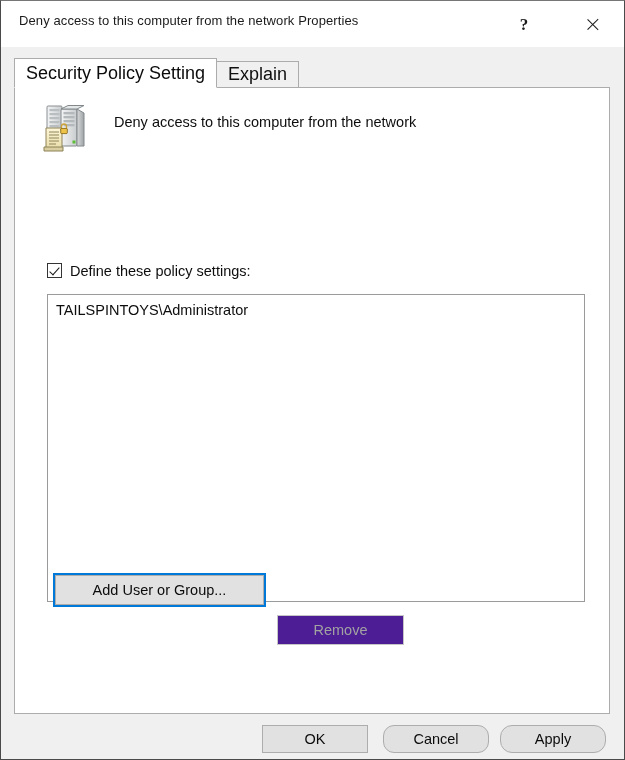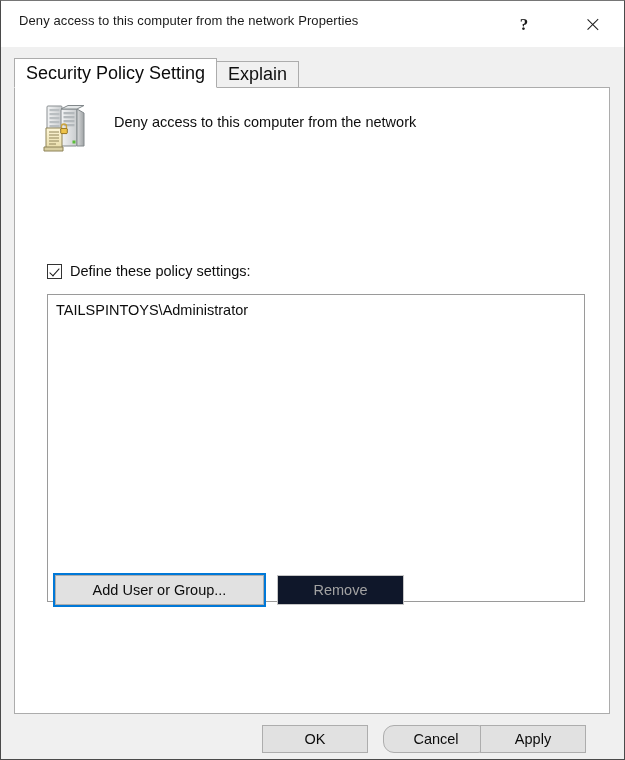--- a/index.html
+++ b/index.html
@@ -154,21 +154,21 @@
     color: #0d0d0d;
     white-space: nowrap;
   }
 
   
   .checkrow {
     position: absolute;
     left: 32px;
     top: 175px;
     display: flex;
-    align-items: center;
+    align-items: flex-start;
     cursor: default;
   }
   .checkbox {
     width: 15px;
     height: 15px;
     box-sizing: border-box;
     border: 1px solid #333333;
     background: #ffffff;
     position: relative;
     flex: 0 0 auto;
@@ -227,22 +227,23 @@
     padding: 0;
     white-space: nowrap;
   }
   .btn.focused {
     outline: 2px solid #0078d7;
     outline-offset: 0px;
     border-color: #adadad;
   }
   .btn.disabled {
     color: #a2a2a2;
-    background: #0f172a;
+    background: #4c1d95;
     border-color: #c6c6c6;
+    margin-top: 40px;
   }
   .btn-add {
     position: absolute;
     left: 40px;
     top: 487px;
     width: 209px;
     height: 30px;
   }
   .btn-remove {
     position: absolute;
@@ -262,21 +263,21 @@
     background: #f0f0f0;
   }
   .btn-footer {
     position: absolute;
     top: 10px;
     width: 106px;
     height: 28px;
   }
   .btn-ok     { left: 260px; }
   .btn-cancel { left: 381px; border-radius: 11px; }
-  .btn-apply  { left: 478px; }
+  .btn-apply  { left: 498px; border-radius: 12px; }
 </style>
 </head>
 <body>
 
 <div class="window">
 
   <div class="titlebar">
     <div class="title-text">Deny access to this computer from the network Properties</div>
 
     <button class="title-btn help">

